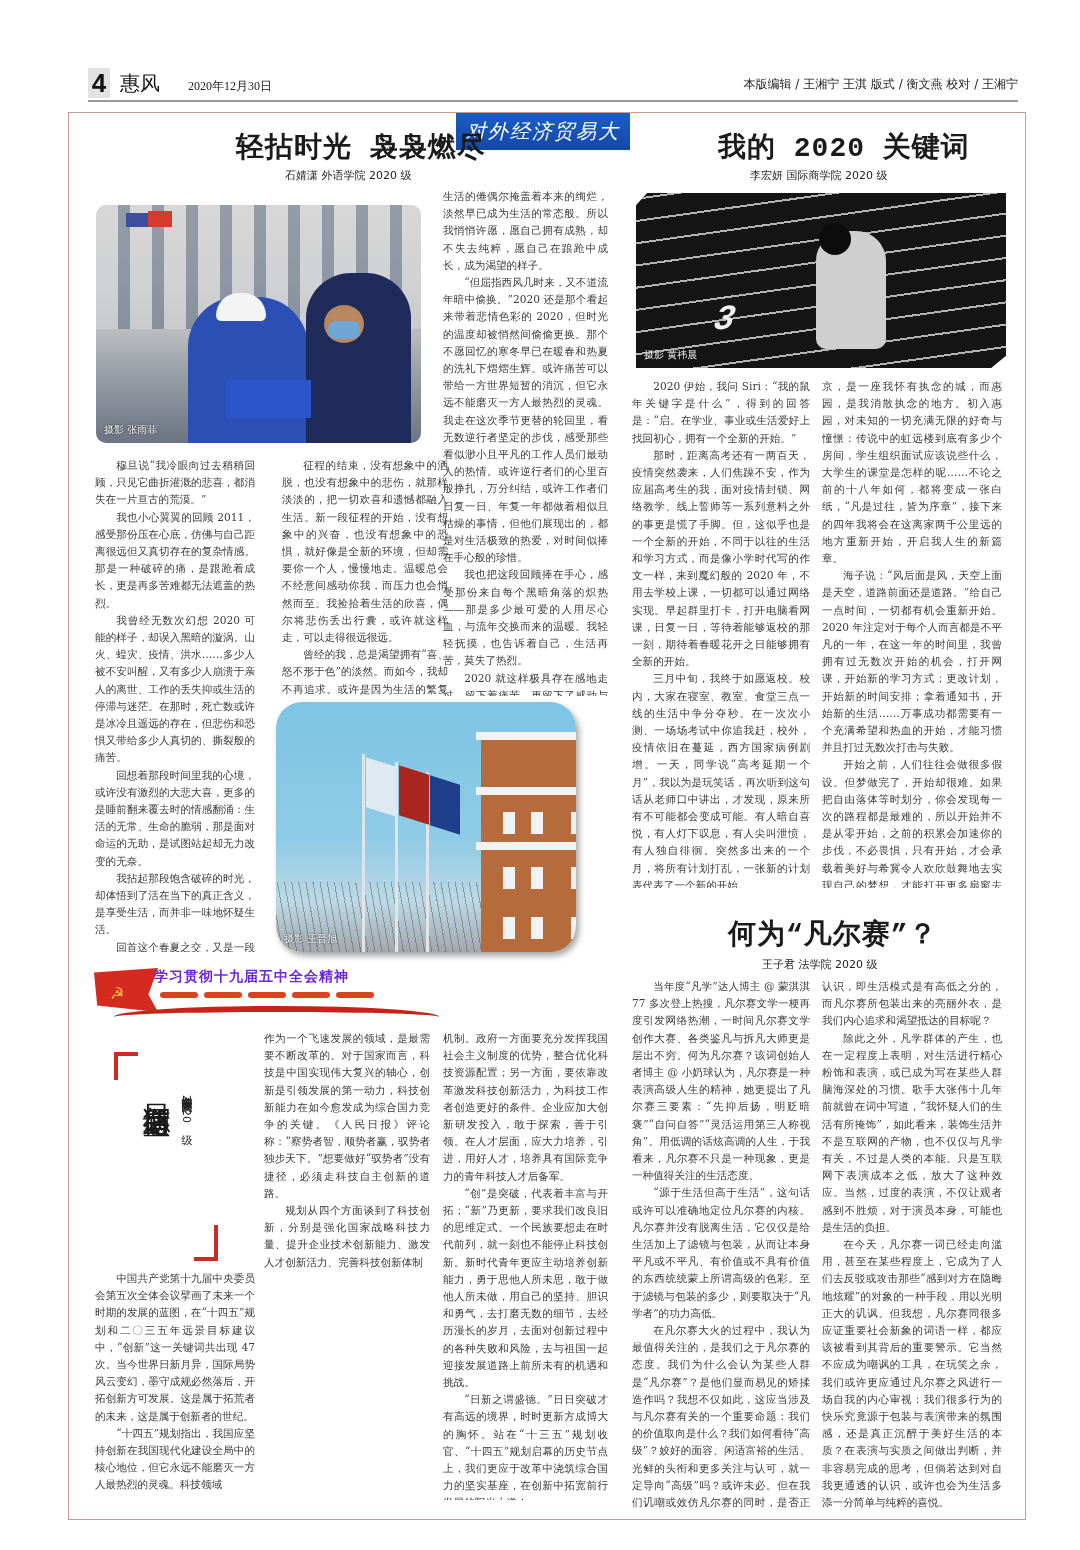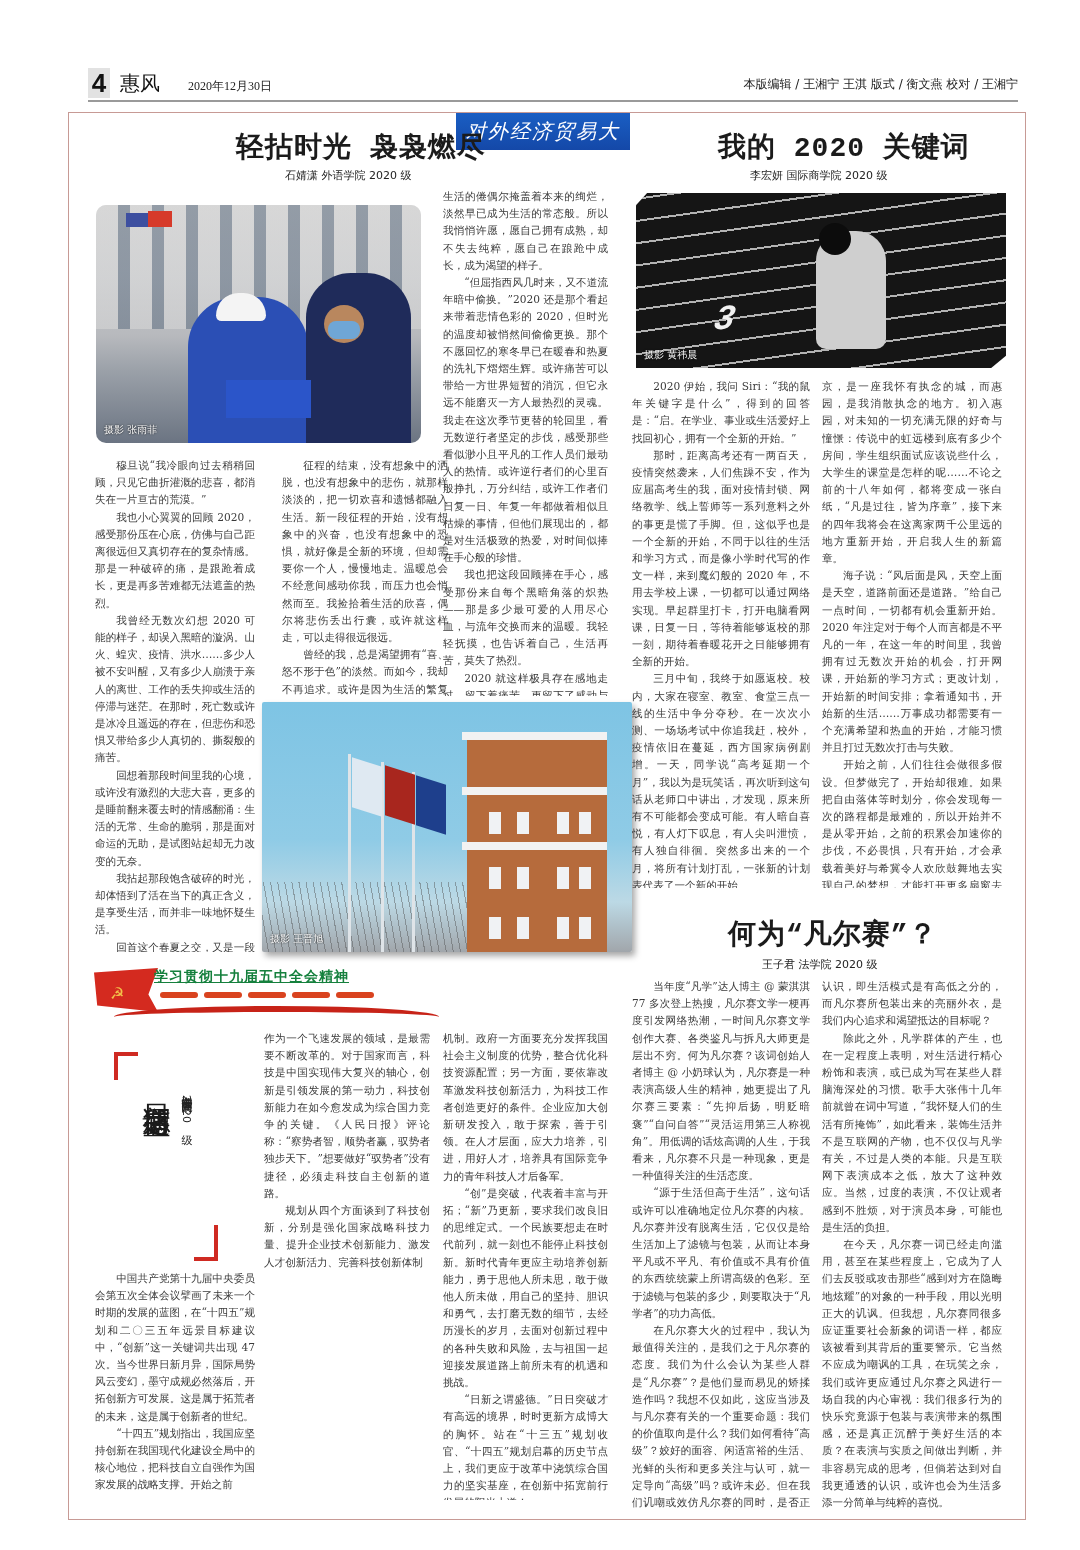--- a/index.html
+++ b/index.html
@@ -38,33 +38,33 @@
   .pv-flag2 { position: absolute; left: 52px; top: 6px; width: 24px; height: 16px; background: #d63a2a; }
 
   
   .photo-track { left: 636px; top: 193px; width: 370px; height: 175px; background: #151515; clip-path: polygon(3% 0, 100% 0, 100% 93%, 96% 100%, 0 100%, 0 7%); }
   .pt-lines { position: absolute; inset: 0; background: repeating-linear-gradient(-8deg, transparent 0 20px, #e8e8e8 20px 22px); opacity: .75; }
   .pt-runner { position: absolute; left: 180px; top: 38px; width: 70px; height: 118px; background: #cfcfcf; border-radius: 30px 30px 10px 10px; }
   .pt-head { position: absolute; left: 183px; top: 30px; width: 32px; height: 32px; background: #0c0c0c; border-radius: 50%; }
   .pt-num { position: absolute; left: 80px; top: 105px; font-family: "Liberation Sans", sans-serif; font-weight: bold; font-size: 34px; color: #f1f1f1; transform: skewX(-20deg); }
 
   
-  .photo-flags { left: 262px; top: 702px; width: 370px; height: 250px; border-radius: 2px; background: linear-gradient(180deg, #7ec4e4 0%, #8fcbe6 55%, #bcd9e5 80%, #a1a6ab 100%); box-shadow: 3px 4px 6px rgba(0,0,0,.35); }
+  .photo-flags { left: 276px; top: 702px; width: 300px; height: 250px; border-radius: 26px; background: linear-gradient(180deg, #7ec4e4 0%, #8fcbe6 55%, #bcd9e5 80%, #a1a6ab 100%); box-shadow: 3px 4px 6px rgba(0,0,0,.35); }
   .pf-pole { position: absolute; width: 3px; background: #dfe4e8; }
   .pf-flag { position: absolute; width: 30px; height: 50px; transform: skewY(18deg); }
   .pf-building { position: absolute; left: 205px; top: 35px; width: 140px; height: 215px; background: #b66b3c; }
   .pf-window { position: absolute; width: 12px; height: 22px; background: #f0f2f4; }
   .pf-ledge { position: absolute; left: 200px; width: 145px; height: 8px; background: #f2f2f2; }
   .pf-trees { position: absolute; left: 0; bottom: 0; width: 205px; height: 70px; background: repeating-linear-gradient(80deg, transparent 0 6px, rgba(80,80,80,.45) 6px 7px); }
 
   
   .banner { position: absolute; left: 94px; top: 962px; width: 345px; height: 75px; }
   .banner-flag { position: absolute; left: 0; top: 6px; width: 64px; height: 44px; background: #d42a1f; clip-path: polygon(0 10%, 100% 0, 85% 60%, 100% 100%, 5% 85%); }
   .banner-emblem { position: absolute; left: 16px; top: 22px; font-size: 16px; color: #f3c24a; }
-  .banner-text { position: absolute; left: 60px; top: 6px; font-family: "DejaVu Sans", sans-serif; font-weight: bold; font-size: 14px; color: #15803d; letter-spacing: 1px; text-decoration: underline; }
+  .banner-text { position: absolute; left: 60px; top: 6px; font-family: "DejaVu Sans", sans-serif; font-weight: bold; font-size: 14px; color: #6d28d9; letter-spacing: 1px; }
   .banner-pills { position: absolute; left: 66px; top: 30px; display: flex; gap: 6px; }
   .banner-pill { width: 38px; height: 6px; background: #d9431f; border-radius: 3px; }
   .banner-wave { position: absolute; left: 20px; top: 44px; width: 325px; height: 22px; border-top: 6px solid #c72318; border-radius: 50% 50% 0 0; }
 
   
   .vt-corner-tl { position: absolute; left: 114px; top: 1052px; width: 24px; height: 28px; border-left: 4px solid #cf2a22; border-top: 4px solid #cf2a22; }
   .vt-corner-br { position: absolute; left: 194px; top: 1225px; width: 24px; height: 36px; border-right: 4px solid #cf2a22; border-bottom: 4px solid #cf2a22; }
   .vt-title { position: absolute; left: 137px; top: 1082px; writing-mode: vertical-rl; font-family: "DejaVu Serif", serif; font-size: 28px; color: #1b1b1b; letter-spacing: 1px; }
   .vt-byline { position: absolute; left: 178px; top: 1088px; writing-mode: vertical-rl; font-family: "DejaVu Sans", sans-serif; font-size: 11px; color: #222; }
 </style>
@@ -93,21 +93,21 @@
   <div class="pv-cap"></div>
   <div class="pv-person2"></div>
   <div class="pv-face2"></div>
   <div class="pv-mask2"></div>
   <div class="pv-box"></div>
   <div class="photo-caption">摄影  张雨菲</div>
 </div>
 
 <div class="col" style="left:95px; top:457px; width:160px; height:495px;">
   <p>穆旦说“我冷眼向过去稍稍回顾，只见它曲折灌溉的悲喜，都消失在一片亘古的荒漠。”</p>
-  <p>我也小心翼翼的回顾 2020，感受那份压在心底，仿佛与自己距离很远但又真切存在的复杂情感。那是一种破碎的痛，是跟跄着成长，更是再多苦难都无法遮盖的热烈。</p>
+  <p>我也小心翼翼的回顾 2011，感受那份压在心底，仿佛与自己距离很远但又真切存在的复杂情感。那是一种破碎的痛，是跟跄着成长，更是再多苦难都无法遮盖的热烈。</p>
   <p>我曾经无数次幻想 2020 可能的样子，却误入黑暗的漩涡。山火、蝗灾、疫情、洪水……多少人被不安叫醒，又有多少人崩溃于亲人的离世、工作的丢失抑或生活的停滞与迷茫。在那时，死亡数或许是冰冷且遥远的存在，但悲伤和恐惧又带给多少人真切的、撕裂般的痛苦。</p>
   <p>回想着那段时间里我的心境，或许没有激烈的大悲大喜，更多的是睡前翻来覆去时的情感翻涌：生活的无常、生命的脆弱，那是面对命运的无助，是试图站起却无力改变的无奈。</p>
   <p>我拈起那段饱含破碎的时光，却体悟到了活在当下的真正含义，是享受生活，而并非一味地怀疑生活。</p>
   <p>回首这个春夏之交，又是一段从未经历过的惊艳时光。冲刺、高考、选择、步入大学……梦一般，我在这条路上，越走越远。上一段</p>
 </div>
 <div class="col" style="left:264px; top:457px; width:166px; height:240px;margin-left:18px;">
   <p>征程的结束，没有想象中的洒脱，也没有想象中的悲伤，就那样淡淡的，把一切欢喜和遗憾都融入生活。新一段征程的开始，没有想象中的兴奋，也没有想象中的恐惧，就好像是全新的环境，但却需要你一个人，慢慢地走。温暖总会不经意间感动你我，而压力也会悄然而至。我捡拾着生活的欣喜，偶尔将悲伤丢出行囊，或许就这样走，可以走得很远很远。</p>
   <p>曾经的我，总是渴望拥有“喜、怒不形于色”的淡然。而如今，我却不再追求。或许是因为生活的繁复慢慢磨去曾经的棱角，抑或是</p>
 </div>
 <div class="col" style="left:443px; top:188px; width:165px; height:508px;">
@@ -197,21 +197,21 @@
   <div class="banner-wave"></div>
 </div>
 
 <div class="vt-corner-tl"></div>
 <div class="vt-title">日新之谓盛德</div>
 <div class="vt-byline">黄海宁  国际商学院 2020 级</div>
 <div class="vt-corner-br"></div>
 
 <div class="col" style="left:95px; top:1270px; width:160px; height:230px;">
   <p>中国共产党第十九届中央委员会第五次全体会议擘画了未来一个时期的发展的蓝图，在“十四五”规划和二〇三五年远景目标建议中，“创新”这一关键词共出现 47 次。当今世界日新月异，国际局势风云变幻，墨守成规必然落后，开拓创新方可发展。这是属于拓荒者的未来，这是属于创新者的世纪。</p>
-  <p>“十四五”规划指出，我国应坚持创新在我国现代化建设全局中的核心地位，把科技自立自强作为国家发展的战略支撑。开始之前</p>
+  <p>“十四五”规划指出，我国应坚持创新在我国现代化建设全局中的核心地位，但它永远不能磨灭一方人最热烈的灵魂。科技领域</p>
 </div>
 <div class="col" style="left:264px; top:1030px; width:166px; height:470px;">
   <p style="text-indent:0">作为一个飞速发展的领域，是最需要不断改革的。对于国家而言，科技是中国实现伟大复兴的轴心，创新是引领发展的第一动力，科技创新能力在如今愈发成为综合国力竞争的关键。《人民日报》评论称：“察势者智，顺势者赢，驭势者独步天下。”想要做好“驭势者”没有捷径，必须走科技自主创新的道路。</p>
   <p>规划从四个方面谈到了科技创新，分别是强化国家战略科技力量、提升企业技术创新能力、激发人才创新活力、完善科技创新体制</p>
 </div>
 <div class="col" style="left:443px; top:1030px; width:165px; height:470px;">
   <p style="text-indent:0">机制。政府一方面要充分发挥我国社会主义制度的优势，整合优化科技资源配置；另一方面，要依靠改革激发科技创新活力，为科技工作者创造更好的条件。企业应加大创新研发投入，敢于探索，善于引领。在人才层面，应大力培养，引进，用好人才，培养具有国际竞争力的青年科技人才后备军。</p>
   <p>“创”是突破，代表着丰富与开拓；“新”乃更新，要求我们改良旧的思维定式。一个民族要想走在时代前列，就一刻也不能停止科技创新。新时代青年更应主动培养创新能力，勇于思他人所未思，敢于做他人所未做，用自己的坚持、胆识和勇气，去打磨无数的细节，去经历漫长的岁月，去面对创新过程中的各种失败和风险，去与祖国一起迎接发展道路上前所未有的机遇和挑战。</p>
   <p>“日新之谓盛德。”日日突破才有高远的境界，时时更新方成博大的胸怀。站在“十三五”规划收官、“十四五”规划启幕的历史节点上，我们更应于改革中浇筑综合国力的坚实基座，在创新中拓宽前行发展的阳光大道！</p>
 </div>

